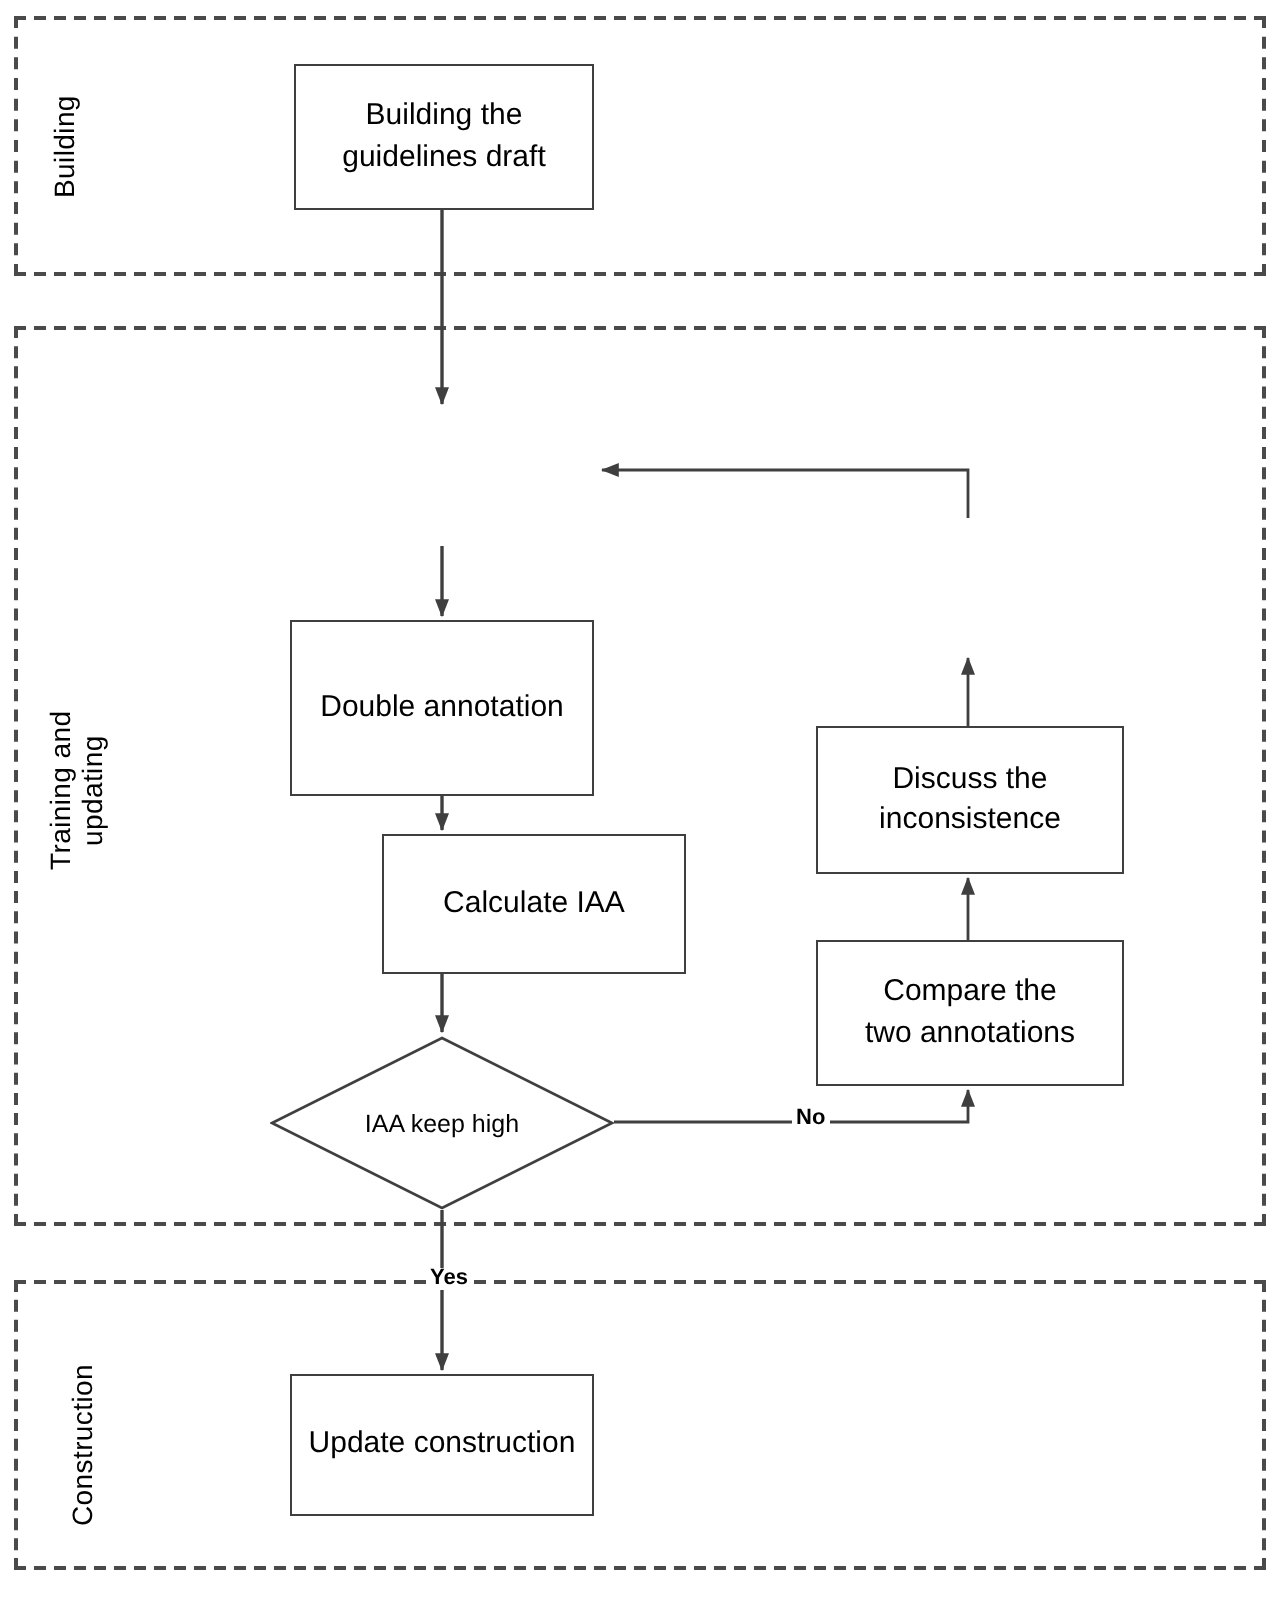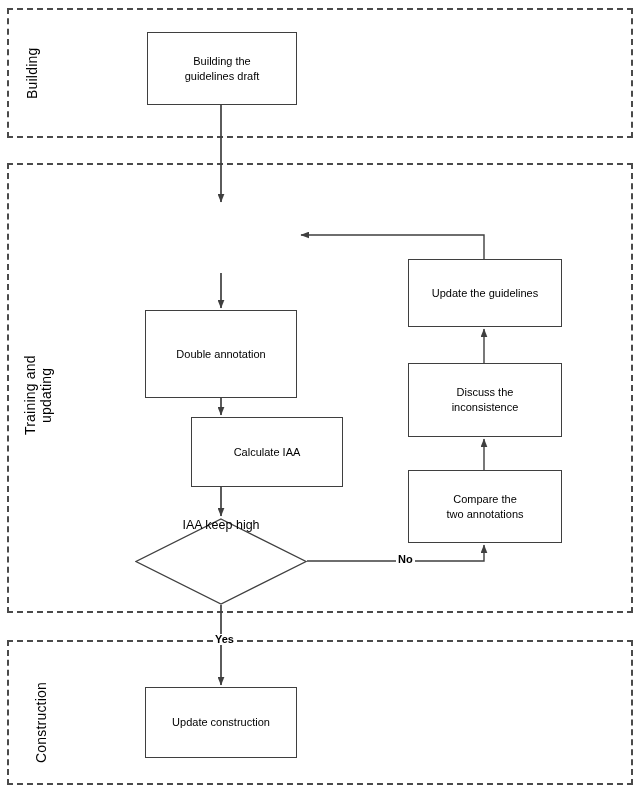--- a/index.html
+++ b/index.html
@@ -47,32 +47,32 @@
   
   .node {
     position: absolute;
     box-sizing: border-box;
     border: 1.4px solid #3f3f3f;
     background: #ffffff;
     display: flex;
     align-items: center;
     justify-content: center;
     text-align: center;
-    font-size: 11px;
+    font-size: 15px;
     color: #000000;
     line-height: 1.35;
     white-space: pre-line;
     padding: 2px 4px;
   }
 
   
   .decision {
     position: absolute;
     display: flex;
-    align-items: flex-start;
+    align-items: center;
     justify-content: center;
   }
   .decision .dlabel {
     position: relative;
     z-index: 2;
     font-size: 12.5px;
     color: #000000;
     text-align: center;
     white-space: nowrap;
   }
@@ -139,21 +139,20 @@
   <div class="node" style="left:145px; top:310px; width:152px; height:88px;">Double annotation</div>
 
   <div class="node" style="left:145px; top:417px; width:152px; height:70px;margin-left:46px;">Calculate IAA</div>
 
   <div class="node" style="left:408px; top:470px; width:154px; height:73px;">Compare the
 two annotations</div>
 
   <div class="node" style="left:408px; top:363px; width:154px; height:74px;">Discuss the
 inconsistence</div>
 
-  <div class="node" style="left:408px; top:259px; width:154px; height:68px;">Update the guidelines</div>
 
   <div class="node" style="left:145px; top:687px; width:152px; height:71px;">Update construction</div>
 
   <div class="decision" style="left:135px; top:518px; width:172px; height:87px;">
     <svg width="172" height="87" viewBox="0 0 172 87" xmlns="http://www.w3.org/2000/svg" style="position:absolute; left:0; top:0;">
       <polygon points="86,1 171,43.5 86,86 1,43.5" fill="#ffffff" stroke="#3f3f3f" stroke-width="1.3"></polygon>
     </svg>
     <span class="dlabel">IAA keep high</span>
   </div>
 

